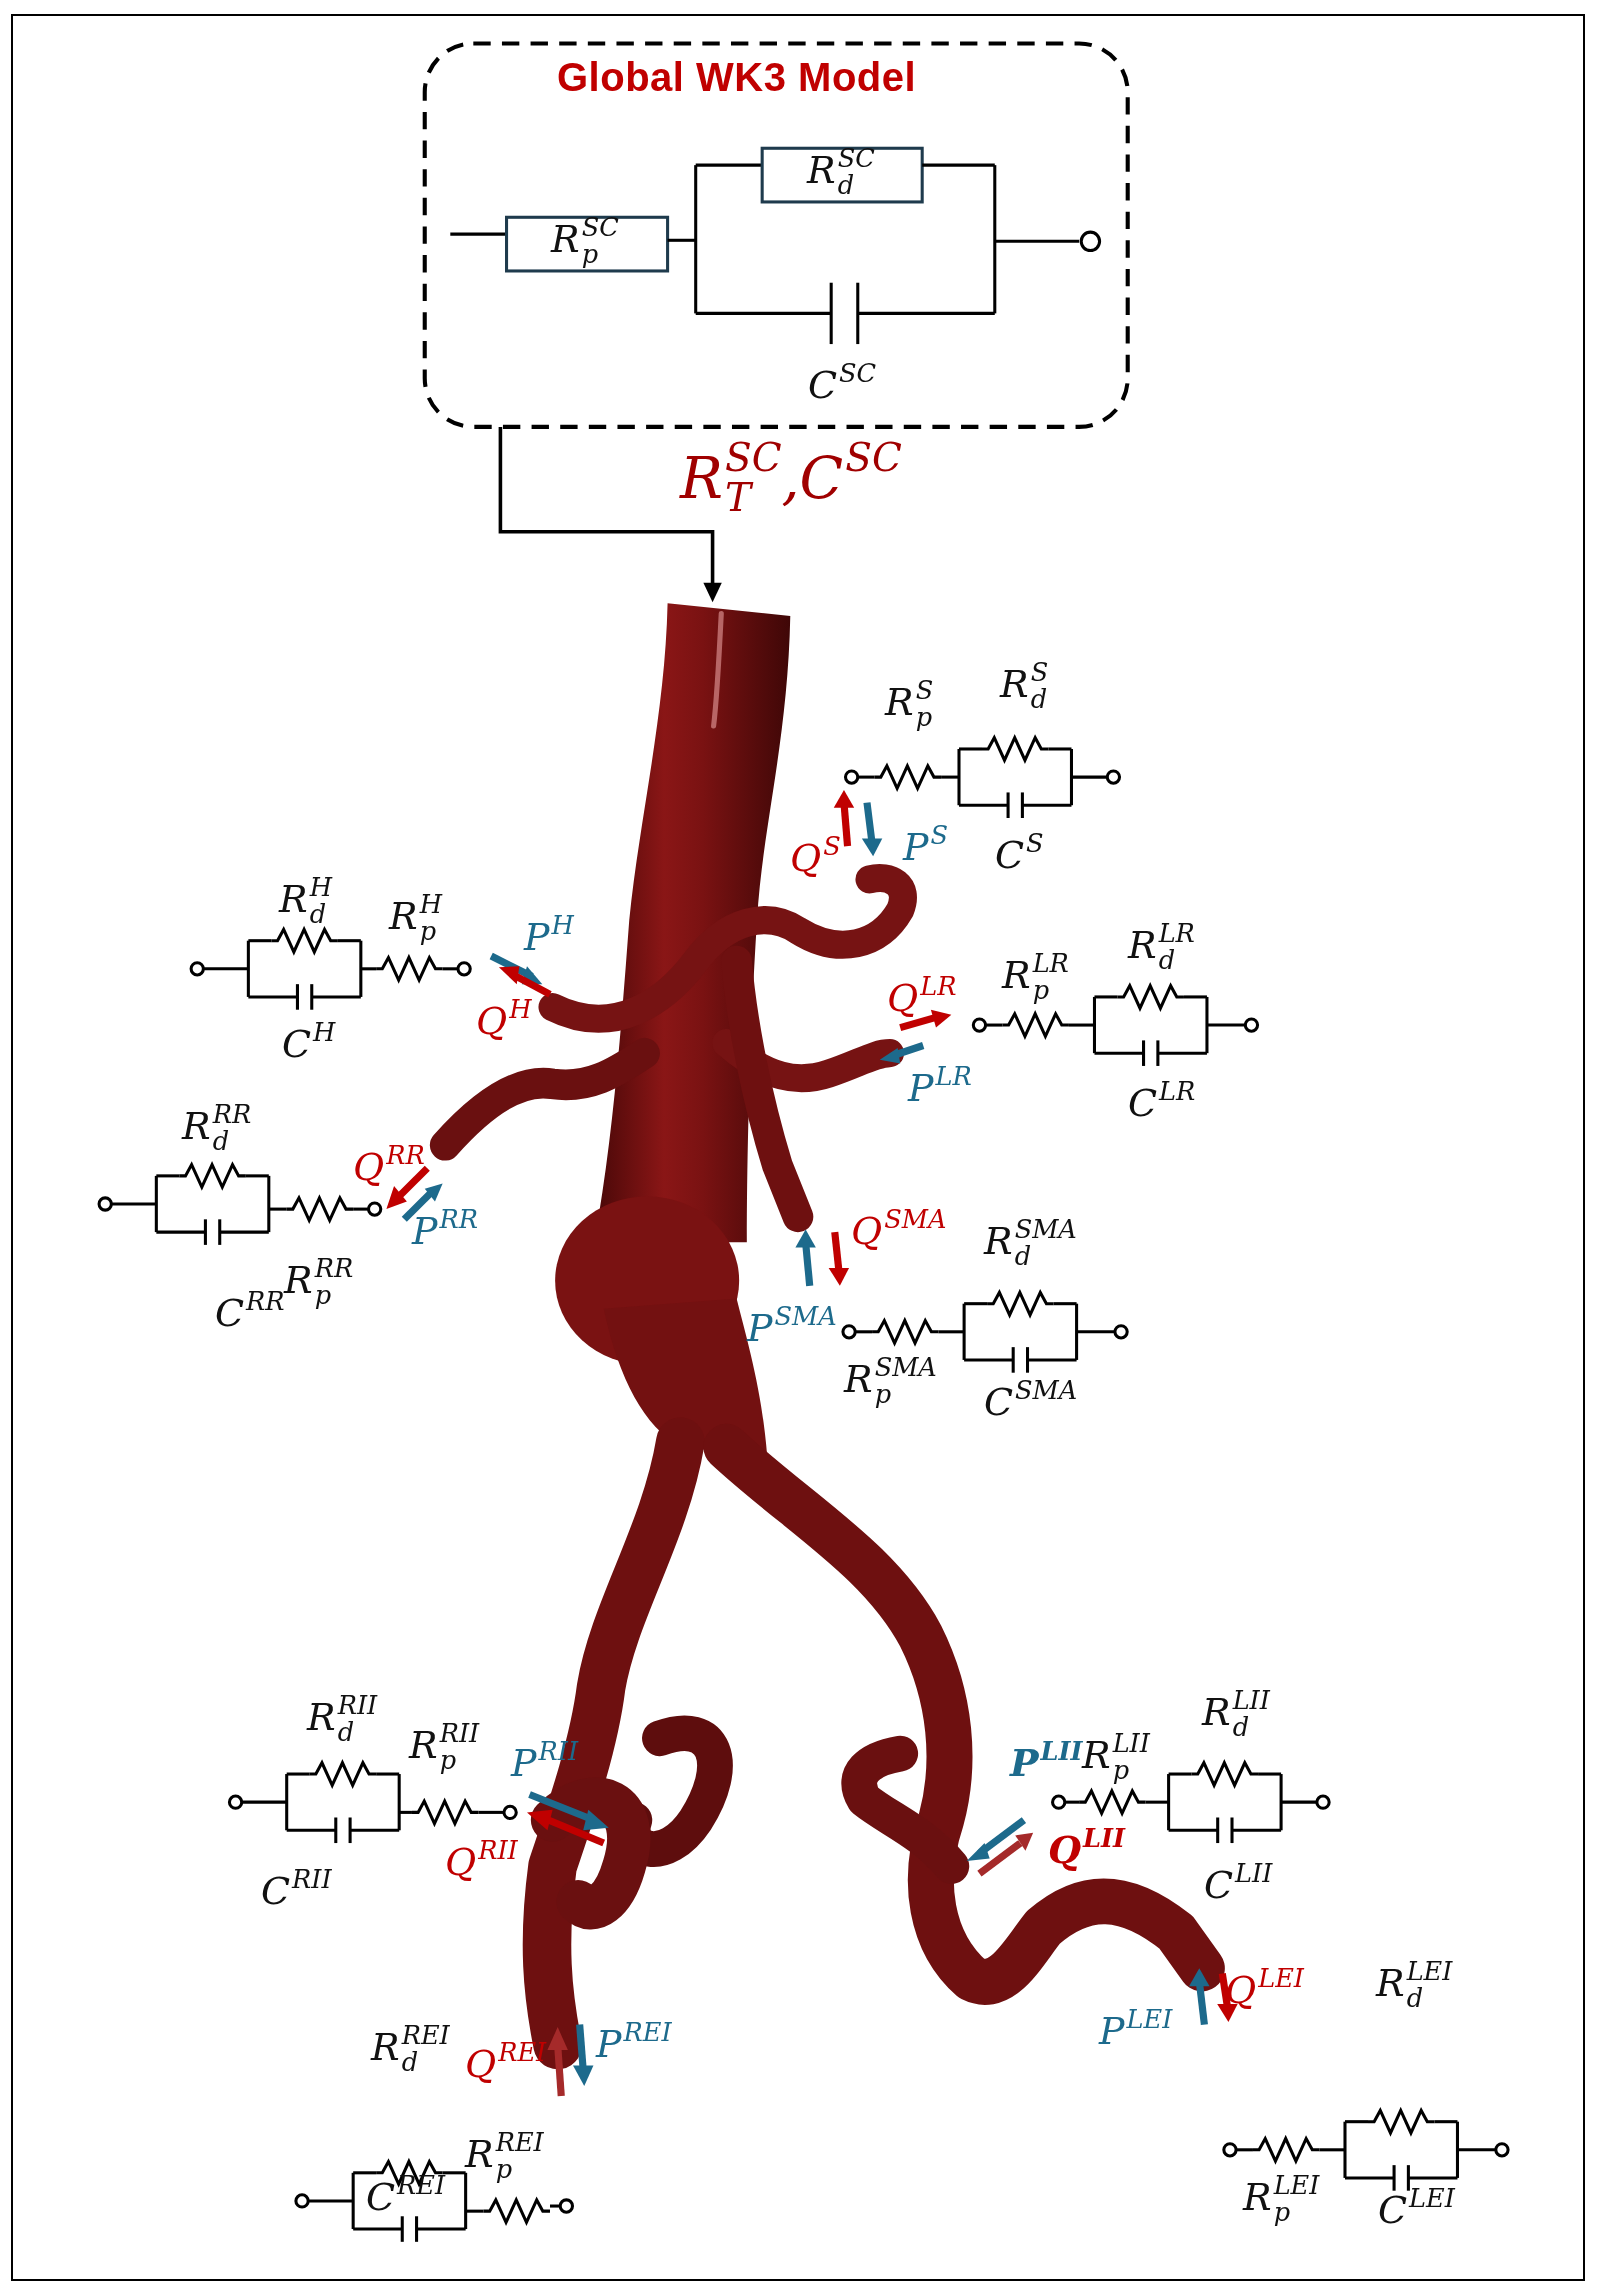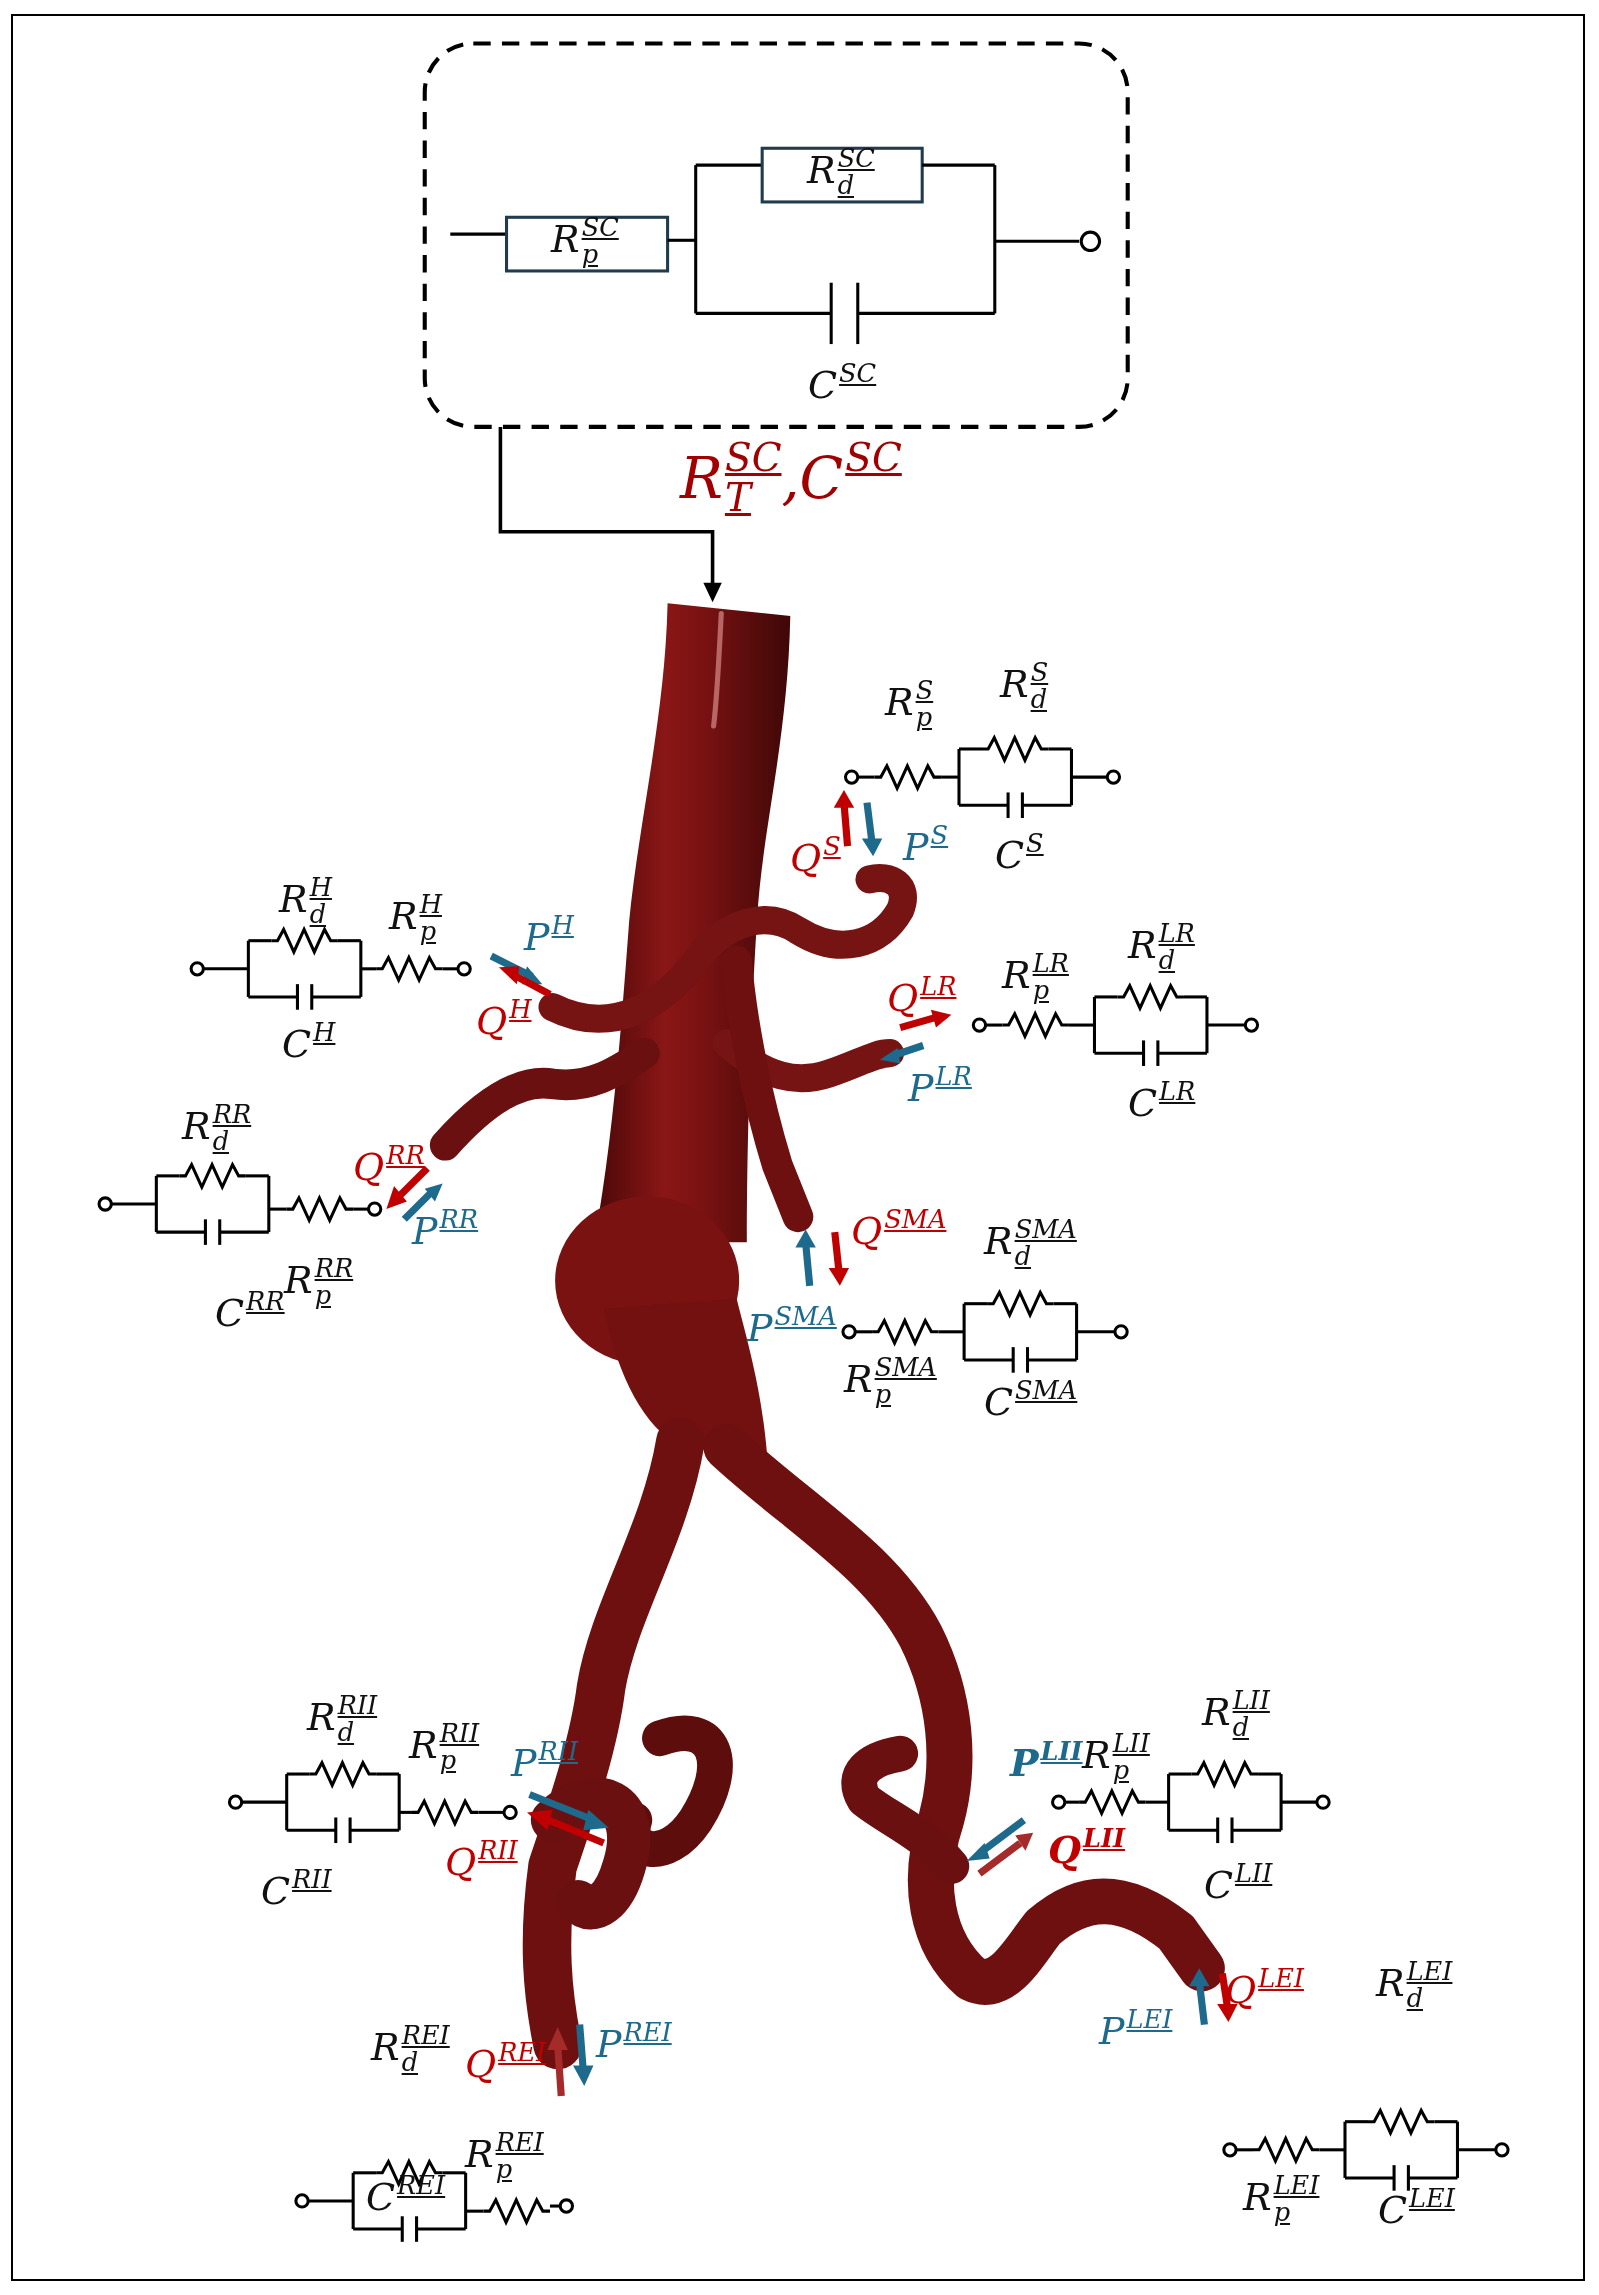--- a/index.html
+++ b/index.html
@@ -2,21 +2,21 @@
 <html style="font-size:8.2px"><head>
 <meta charset="utf-8">
 <style>
   html, body { margin:0; padding:0; background:#ffffff; }
   #stage { position:relative; width:1600px; height:2295px; background:#fff; overflow:hidden; }
   #frame { position:absolute; left:11.2px; top:14.3px; width:1574px; height:2267px; border:2.6px solid #000; box-sizing:border-box; }
   svg#art { position:absolute; left:0; top:0; width:1600px; height:2295px; }
   .lbl { position:absolute; font-family:"DejaVu Serif", serif; font-style:italic; white-space:nowrap; line-height:1; }
   .lbl.stack { display:inline-block; }
   .stack .base { font-size:38px; }
-  .stack .scripts { display:inline-block; vertical-align:top; margin-left:2px;text-decoration:underline; }
+  .stack .scripts { display:inline-block; vertical-align:top; margin-left:2px; }
   .stack .scripts span { display:block; font-size:25.6px; line-height:26.6px; }
   .stack .scripts .s-up { margin-top:-6.1px; }
   .black { color:#111; }
   .red { color:#c00000; }
   .blue { color:#1d6a8c; }
   .bold { font-weight:bold; }
   #title { position:absolute; left:557px; top:55px; font-family:"Liberation Sans", sans-serif; font-weight:bold; font-size:40px; color:#c00000; letter-spacing:0.5px; }
   #rtc { position:absolute; left:680px; top:445px; font-family:"DejaVu Serif", serif; font-style:italic; color:#a00000; }
   #rtc .base { font-size:57px; }
   #rtc .scripts span { font-size:39px; line-height:40px; }
@@ -242,20 +242,21 @@
       <circle cx="0" cy="0" r="12" fill="#fff" stroke="#000" stroke-width="6"></circle>
       <line x1="12" y1="0" x2="45" y2="0" stroke="#000" stroke-width="6"></line>
       <use href="#zig" x="45" y="0"></use>
       <line x1="175" y1="0" x2="225" y2="0" stroke="#000" stroke-width="6"></line>
       <use href="#rc" x="225" y="0"></use>
       <line x1="445" y1="0" x2="520" y2="0" stroke="#000" stroke-width="6"></line>
       <circle cx="532" cy="0" r="12" fill="#fff" stroke="#000" stroke-width="6"></circle>
     </g>
   </svg>
 
+  <div id="title">Global WK3 Model</div>
 
   <div class="lbl stack black" style="left:551px;top:220px;">
     <span class="base">R</span><span class="scripts"><span class="s-up">SC</span><span>p</span></span>
   </div>
   <div class="lbl stack black" style="left:807px;top:151px;">
     <span class="base">R</span><span class="scripts"><span class="s-up">SC</span><span>d</span></span>
   </div>
   <div class="lbl stack black" style="left:808px;top:366px;">
     <span class="base">C</span><span class="scripts"><span class="s-up">SC</span></span>
   </div>

